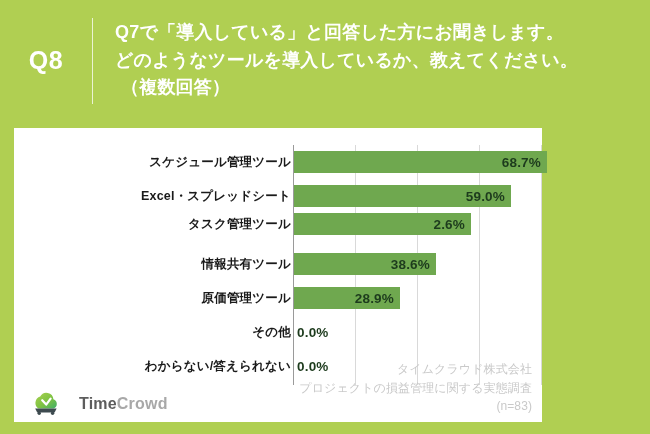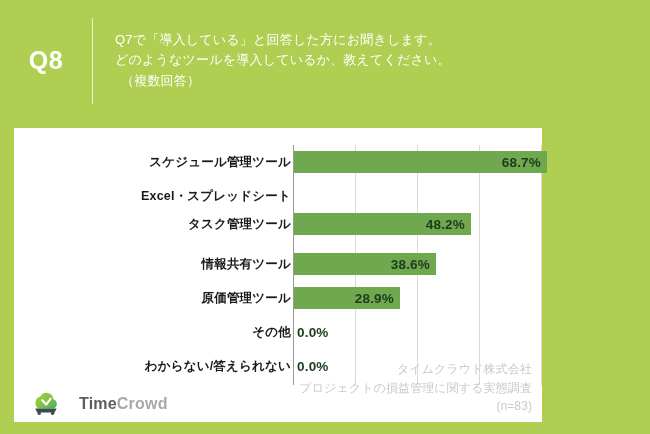--- a/index.html
+++ b/index.html
@@ -36,22 +36,22 @@
   }
   .q-divider {
     width: 1px;
     height: 86px;
     background: rgba(255,255,255,0.75);
     flex: 0 0 1px;
   }
   .q-text {
     padding-left: 22px;
     color: #ffffff;
-    font-size: 13px;
-    font-weight: normal;
+    font-size: 18px;
+    font-weight: bold;
     line-height: 1.55;
     letter-spacing: 0.2px;
   }
   .q-text .line3 {
     padding-left: 6px;
   }
 
   
   .card {
     position: absolute;
@@ -204,27 +204,31 @@
       <div class="row" style="top:17px">
         <div class="cat-label">スケジュール管理ツール</div>
         <div class="bar-wrap" style="width:253px">
           <div class="bar" style="width:253px"></div>
           <div class="bar-value inside">68.7%</div>
         </div>
       </div>
 
       <div class="row" style="top:51px">
         <div class="cat-label">Excel・スプレッドシート</div>
+        <div class="bar-wrap" style="width:217px">
+          <div class="bar" style="width:217px"></div>
+          <div class="bar-value inside">59.0%</div>
+        </div>
       </div>
 
       <div class="row" style="top:79px">
         <div class="cat-label">タスク管理ツール</div>
         <div class="bar-wrap" style="width:177px">
           <div class="bar" style="width:177px"></div>
-          <div class="bar-value inside">48.2%</div>
+          <div class="bar-value inside">2.6%</div>
         </div>
       </div>
 
       <div class="row" style="top:119px">
         <div class="cat-label">情報共有ツール</div>
         <div class="bar-wrap" style="width:142px">
           <div class="bar" style="width:142px"></div>
           <div class="bar-value inside">38.6%</div>
         </div>
       </div>

